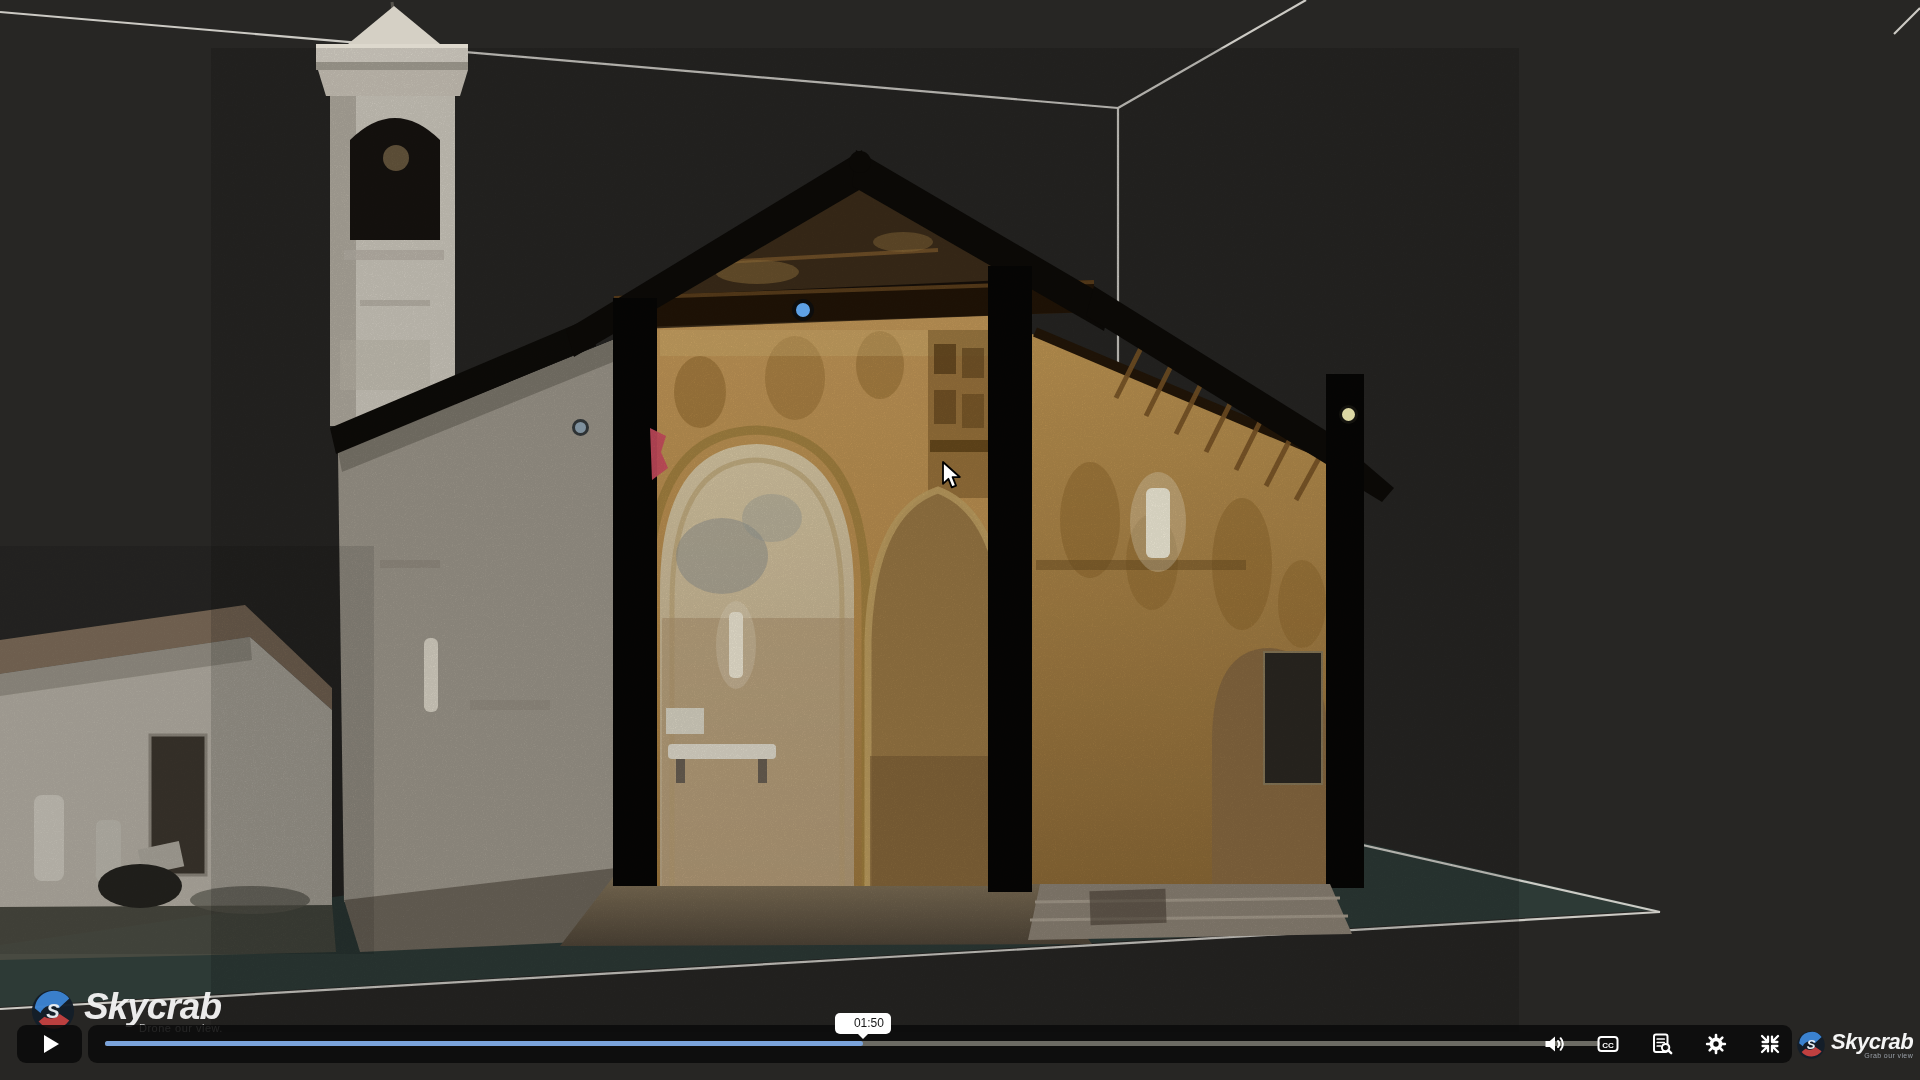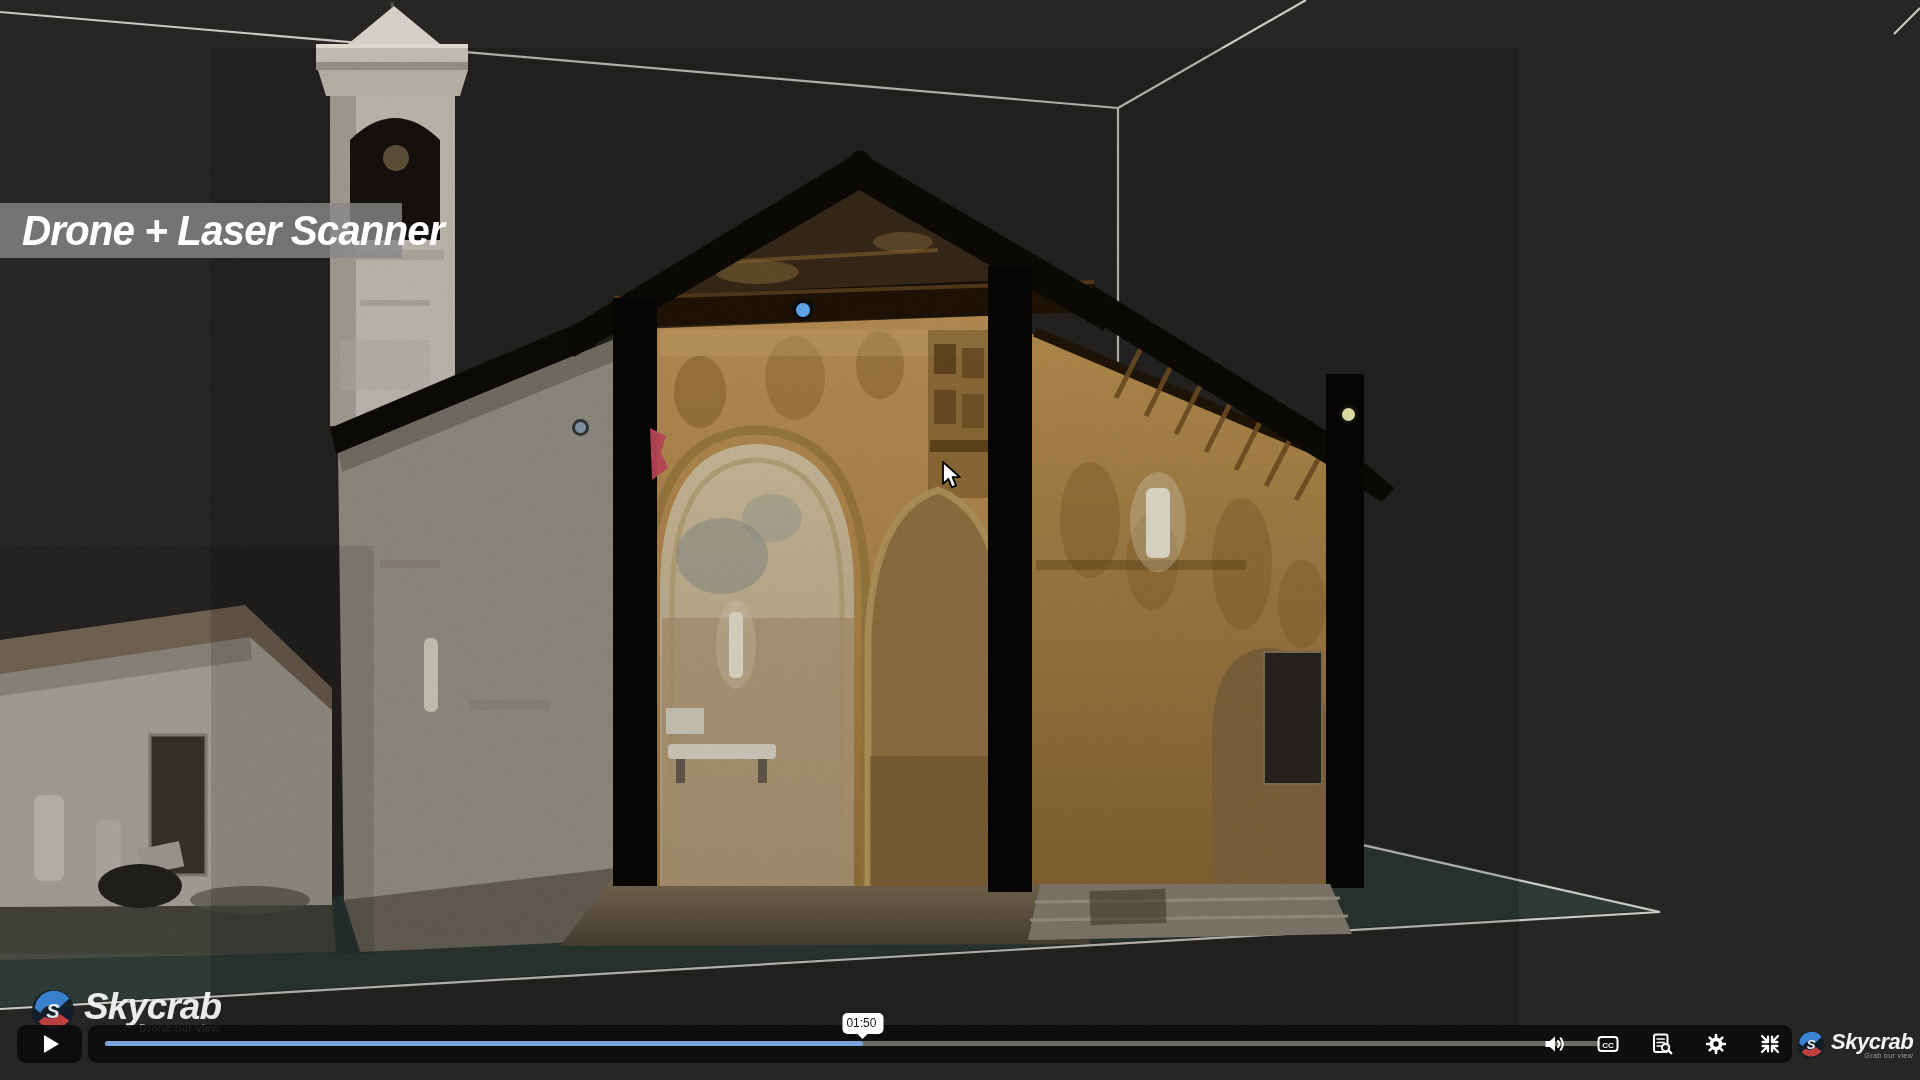--- a/index.html
+++ b/index.html
@@ -33,21 +33,21 @@
 
   #control-bar { position:absolute; left:88px; top:1025px; width:1704px; height:38px; z-index:6;
     background:rgba(10,10,10,0.86); border-radius:9px; }
   #progress-track { position:absolute; left:17px; top:16px; width:1495px; height:5px; border-radius:3px;
     background:#6c6b64; }
   #progress-fill { position:absolute; left:0; top:0; height:5px; border-radius:3px; background:#7aa3db; }
   #icon-row { position:absolute; right:10px; top:7px; height:24px; display:flex; gap:30px; align-items:center; }
   #icon-row svg { display:block; }
 
   #time-tooltip { position:absolute; top:1013px; z-index:7; background:#ffffff; color:#161616;
-    font-size:12px; font-weight:500; padding:3px 7px 4px 4px; border-radius:5px; transform:translateX(-50%); }
+    font-size:12px; font-weight:500; padding:3px 7px 4px 19px; border-radius:5px; transform:translateX(-50%); }
   #time-tooltip::after { content:""; position:absolute; left:50%; bottom:-5px; transform:translateX(-50%);
     border-left:6px solid transparent; border-right:6px solid transparent; border-top:6px solid #ffffff; }
 
   
   #player-brand { position:absolute; left:1796px; top:1030px; z-index:6; display:flex; align-items:center; }
   #player-brand .pb-text { margin-left:5px; }
   #player-brand .pb-name { color:#f5f5f5; font-size:22px; font-weight:bold; font-style:italic; letter-spacing:-0.5px; line-height:22px; }
   #player-brand .pb-tagline { color:#9aa0a8; font-size:7px; letter-spacing:0.4px; text-align:right; margin-top:-1px; }
 
   #cursor { position:absolute; z-index:9; }
@@ -221,23 +221,20 @@
     <rect x="320" y="130" width="1090" height="820" filter="url(#grain)" opacity="0.14"></rect>
     <rect x="0" y="580" width="340" height="340" filter="url(#grain)" opacity="0.10"></rect>
   </svg>
 
   <div id="annotations">
       <div class="dot" style="left: 792px; top: 299px; width: 14px; height: 14px; background: rgb(94, 161, 230); border: 4px solid rgb(13, 13, 13); opacity: 1;"></div>
       <div class="dot" style="left: 571.5px; top: 418.5px; width: 11px; height: 11px; background: rgb(125, 147, 164); border: 3px solid rgb(30, 36, 40); opacity: 0.85;"></div>
       <div class="dot" style="left: 1338.5px; top: 404.5px; width: 13px; height: 13px; background: rgb(220, 216, 164); border: 3px solid rgb(20, 19, 14); opacity: 1;"></div>
     </div>
 
-  <div id="overlay-label">
-    <span>Drone + Laser Scanner</span>
-  </div>
 
   <div id="watermark">
     <svg width="46" height="46" viewBox="0 0 48 48">
       <circle cx="24" cy="24" r="22" fill="#141e29"></circle>
       <path d="M5,21 A20,20 0 0 1 41,11 L30,21 A12,12 0 0 0 11,26 Z" fill="#3b82d0"></path>
       <path d="M9,35 A20,20 0 0 0 41,34 L31,27 A12,12 0 0 1 15,30 Z" fill="#c04040"></path>
       <text x="24" y="31" text-anchor="middle" font-size="21" font-style="italic" font-weight="bold" fill="#e8eef4" font-family="Liberation Sans, sans-serif">S</text>
     </svg>
     <div class="wm-text">
       <div class="wm-brand">Skycrab</div>

